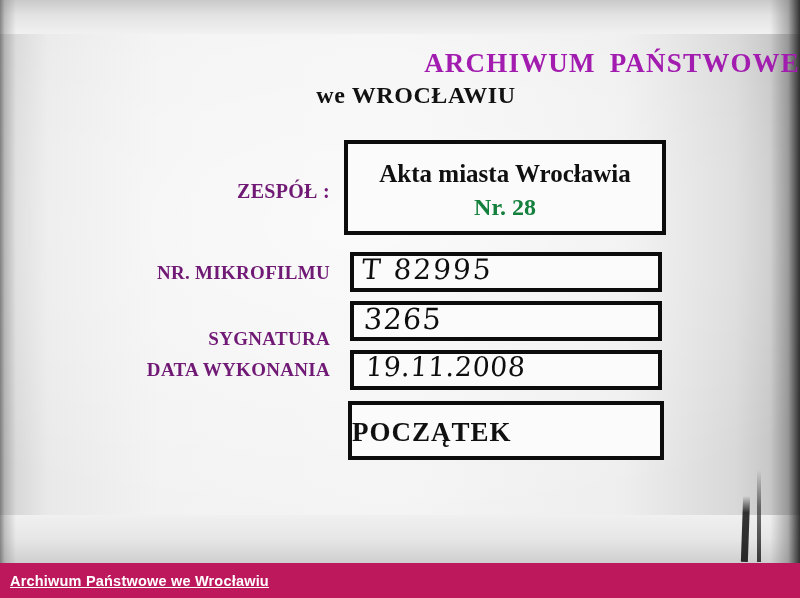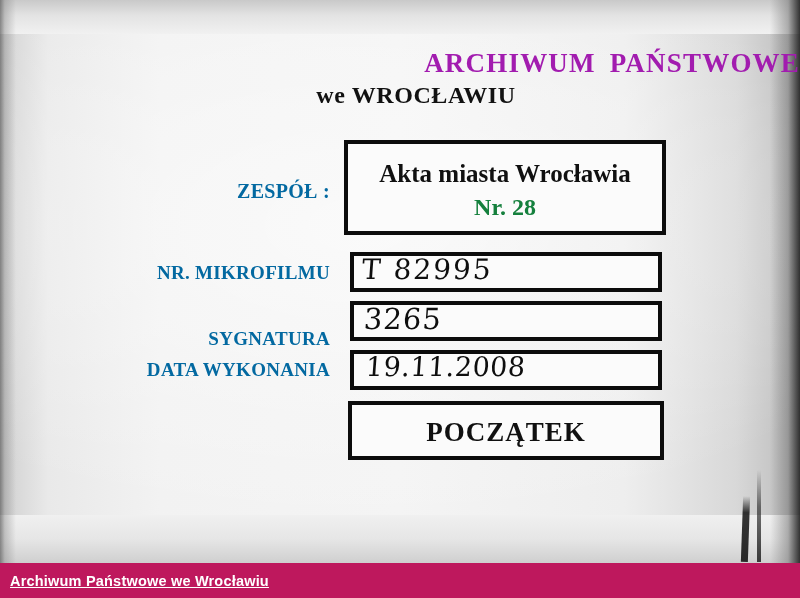--- a/index.html
+++ b/index.html
@@ -112,21 +112,21 @@
     font-size: 24px;
     letter-spacing: 0.6px;
     color: #111111;
   }
 
   
   .label {
     position: absolute;
     font-family: "Liberation Serif", serif;
     font-weight: bold;
-    color: #0369a1;
+    color: #701a75;
     text-align: right;
     letter-spacing: 0.3px;
   }
   .label-zespol   { left: 150px; top: 180px; width: 180px; font-size: 20px; }
   .label-mikro    { left: 120px; top: 262px; width: 210px; font-size: 19px; }
   .label-sygn     { left: 120px; top: 328px; width: 210px; font-size: 19px; }
   .label-data     { left: 110px; top: 359px; width: 220px; font-size: 19px; }
 
   
   .box {
@@ -156,21 +156,21 @@
     text-align: center;
     font-family: "Liberation Serif", serif;
     font-weight: bold;
     font-size: 24px;
     color: #15803d;
   }
 
   .poczatek-text {
     position: absolute;
     left: 0; top: 12px; width: 100%;
-    text-align: center;
+    text-align: left;
     font-family: "Liberation Serif", serif;
     font-weight: bold;
     font-size: 27px;
     letter-spacing: 1px;
     color: #101010;
   }
 
   
   .hand {
     position: absolute;

